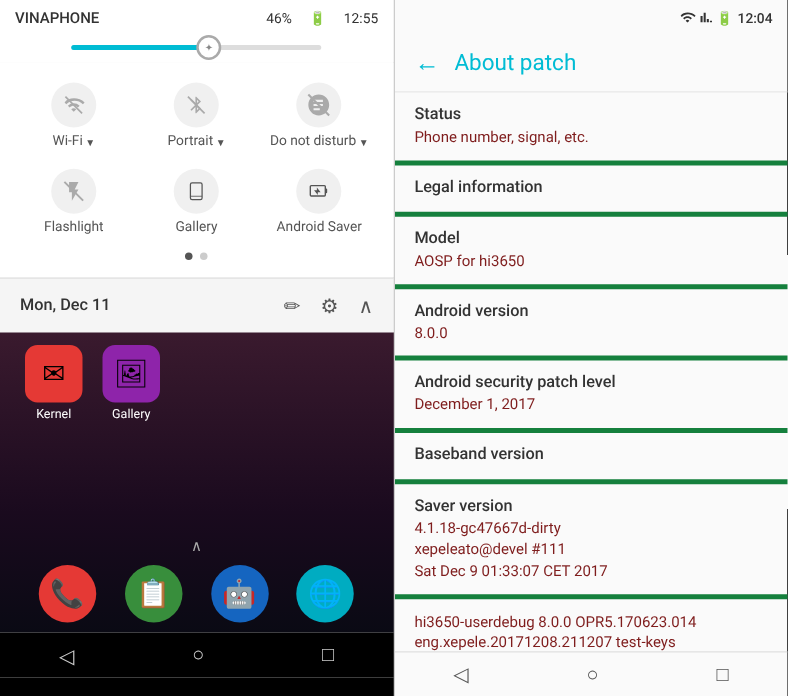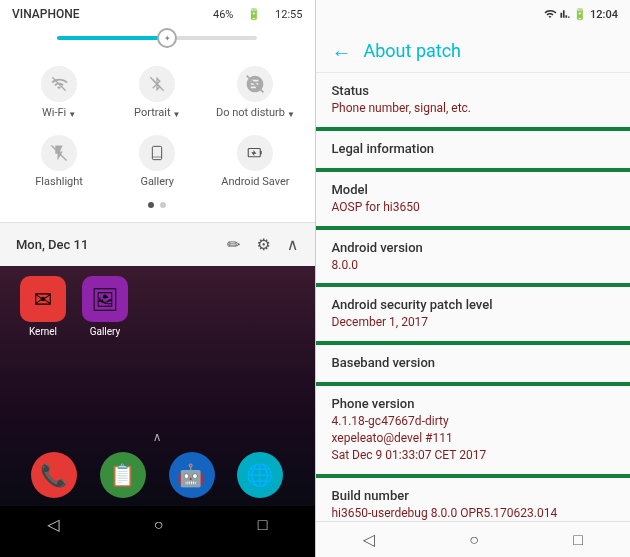--- a/index.html
+++ b/index.html
@@ -545,28 +545,27 @@
     <div class="about-item">
       <div class="about-item-title">Android security patch level</div>
       <div class="about-item-value">December 1, 2017</div>
     </div>
 
     <div class="about-item">
       <div class="about-item-title">Baseband version</div>
     </div>
 
     <div class="about-item">
-      <div class="about-item-title">Phone version</div>
+      <div class="about-item-title">Saver version</div>
       <div class="about-item-value" style="white-space: pre-line;">4.1.18-gc47667d-dirty
 xepeleato@devel #111
 Sat Dec 9 01:33:07 CET 2017</div>
     </div>
 
     <div class="about-item">
-      <div class="about-item-title">Build number</div>
       <div class="about-item-value" style="white-space: pre-line;">hi3650-userdebug 8.0.0 OPR5.170623.014
 eng.xepele.20171208.211207 test-keys</div>
     </div>
 
   </div>
 
   <div class="nav-bar-right">
     <span class="nav-btn-right">◁</span>
     <span class="nav-btn-right">○</span>
     <span class="nav-btn-right">□</span>

